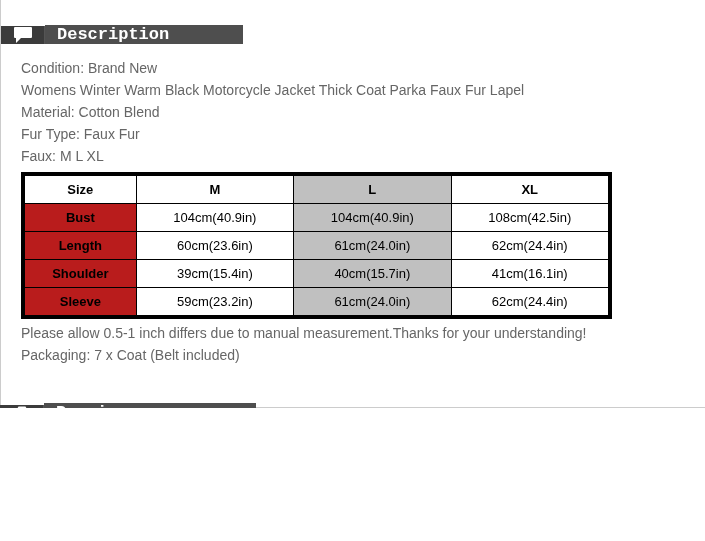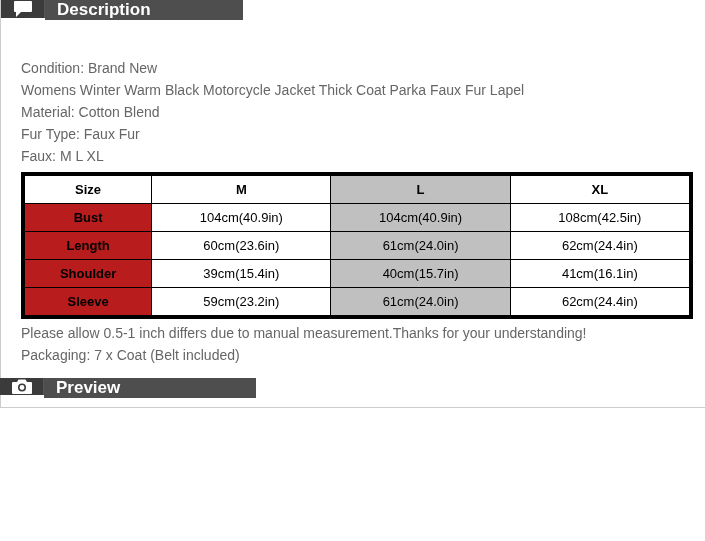--- a/index.html
+++ b/index.html
@@ -11,23 +11,24 @@
     width: 705px;
   }
   .container {
     border-left: 1px solid #ccc;
     border-bottom: 1px solid #ccc;
     padding-bottom: 38px;
     position: relative;
   }
   .section-header {
     display: flex;
-    align-items: flex-start;
+    align-items: flex-end;
     height: 44px;
     width: 242px;
+    font-family: Liberation Mono, monospace;
   }
   .section-header-bottom {
     position: absolute;
     bottom: -15px;
     left: -1px;
     width: 256px;
   }
   .icon-box {
     width: 44px;
     background: #3b3b3b;
@@ -49,21 +50,21 @@
   .content {
     padding: 16px 0 0 20px;
   }
   .desc-lines p {
     margin-bottom: 6px;
     color: #666;
   }
   .size-table-wrap {
     margin: 8px 0 6px 0;
     border: 3px solid #000;
-    width: 672px;
+    width: 591px;
     border-collapse: collapse;
   }
   .size-table {
     width: 100%;
     border-collapse: collapse;
   }
   .size-table th, .size-table td {
     border: 1px solid #000;
     text-align: center;
     padding: 6px 4px;

